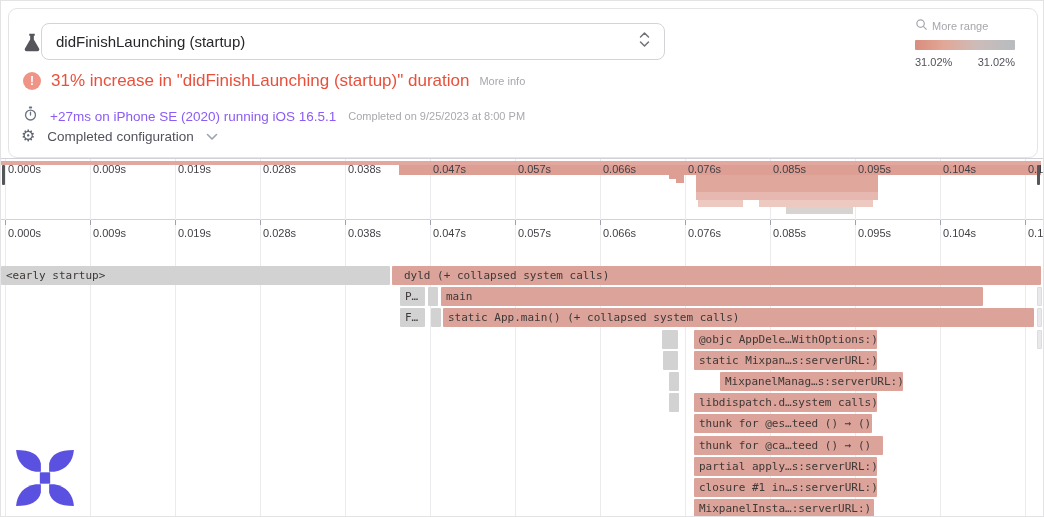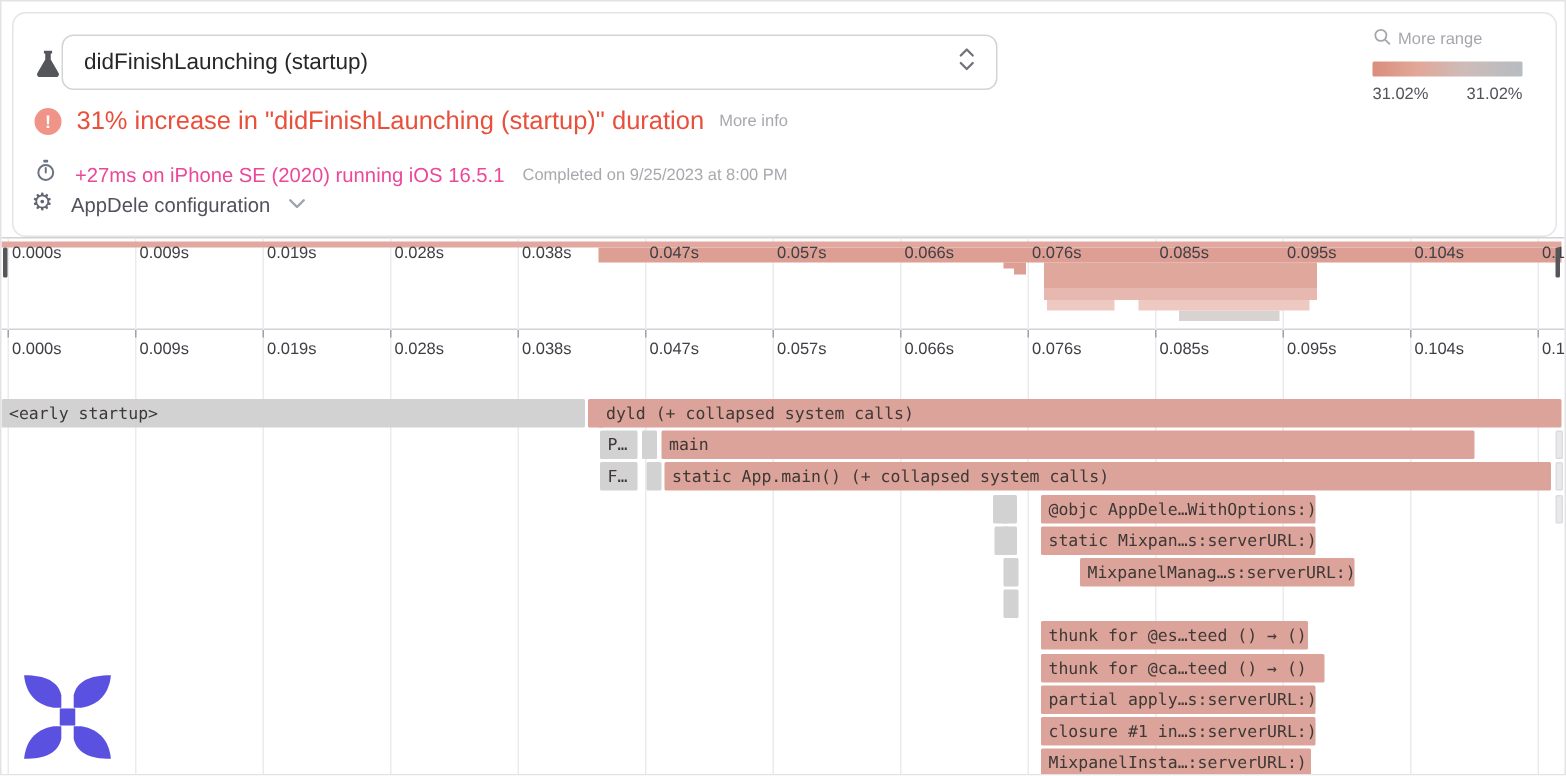--- a/index.html
+++ b/index.html
@@ -18,21 +18,21 @@
   .diffblock .t{display:flex;align-items:center;gap:4px;font-size:11px;color:#a6a6ad;}
   .diffbar{margin-top:7px;height:10px;width:100px;border-radius:1px;
            background:linear-gradient(90deg,#d98d7d 0%,#e2a696 28%,#cdbcb9 62%,#b6bcc0 100%);}
   .diffvals{display:flex;justify-content:space-between;margin-top:6px;font-size:11px;color:#52525b;}
   .alertrow{position:absolute;left:14px;top:62px;display:flex;align-items:center;gap:10px;}
   .badge{width:18px;height:18px;border-radius:50%;background:#ef9487;color:#fff;font-weight:bold;
          font-size:12px;display:flex;align-items:center;justify-content:center;}
   .alertmsg{font-size:17px;color:#e8503c;}
   .moreinfo{font-size:11px;color:#a7a7ad;cursor:pointer;}
   .sumrow{position:absolute;left:14px;top:97px;display:flex;align-items:center;gap:12px;}
-  .sumrow .dev{font-size:13.5px;color:#ec4899;}
+  .sumrow .dev{font-size:13.5px;color:#8b5cf6;}
   .sumrow .done{font-size:11px;color:#a8a8ae;}
   .advrow{position:absolute;left:12px;top:118px;display:flex;align-items:center;gap:12px;cursor:pointer;}
   .advrow .gear{font-size:16px;color:#5f6672;line-height:16px;}
   .advrow .lbl{font-size:13.5px;color:#52525b;}
 
   
   .hline{position:absolute;left:0;width:1042px;height:1px;background:#d2d2d6;}
   .gridlayer,.ticklayer,.minimap,.ruler,.flamelayer{position:absolute;left:0;}
   .gridline{position:absolute;top:0;width:1px;height:100%;background:#ebebee;}
   .tick-label{position:absolute;font-size:11px;color:#3f3f46;white-space:nowrap;}
@@ -101,21 +101,21 @@
             <circle cx="8" cy="9.6" r="5.3" stroke="#6b7280" stroke-width="1.4"></circle>
             <path d="M8 9.6V6.4" stroke="#6b7280" stroke-width="1.4" stroke-linecap="round"></path>
           </svg>
       </span>
       <span class="dev">+27ms on iPhone SE (2020) running iOS 16.5.1</span>
       <span class="done">Completed on 9/25/2023 at 8:00 PM</span>
     </div>
 
     <div class="advrow">
       <span class="gear">⚙</span>
-      <span class="lbl">AppDele configuration</span>
+      <span class="lbl">Completed configuration</span>
       <span>
         <svg width="12" height="8" viewBox="0 0 12 8" fill="none" stroke="#9ca3af" stroke-width="1.6" stroke-linecap="round" stroke-linejoin="round">
             <path d="M1.5 1.5L6 6l4.5-4.5"></path>
           </svg>
       </span>
     </div>
   </div>
 
   <div class="hline" style="top:157px"></div>
   <div class="hline" style="top:218px"></div>
@@ -213,20 +213,21 @@
       <div class="bar gray" style="left: 661px; top: 329px; width: 5px;"></div>
       <div class="bar gray" style="left: 667px; top: 329px; width: 4px;"></div>
       <div class="bar salmon" style="left: 693px; top: 329px; width: 183px;">@objc AppDele…WithOptions:)</div>
       <div class="bar sliver" style="left: 1036px; top: 329px; width: 5px;"></div>
       <div class="bar gray" style="left: 662px; top: 350px; width: 4px;"></div>
       <div class="bar gray" style="left: 667px; top: 350px; width: 3px;"></div>
       <div class="bar salmon" style="left: 693px; top: 350px; width: 183px;">static Mixpan…s:serverURL:)</div>
       <div class="bar gray" style="left: 668px; top: 371px; width: 2px;"></div>
       <div class="bar salmon" style="left: 693px; top: 371px; width: 183px; margin-left: 26px;">MixpanelManag…s:serverURL:)</div>
       <div class="bar gray" style="left: 668px; top: 392px; width: 3px;"></div>
+      <div class="bar salmon" style="left: 693px; top: 392px; width: 183px;">libdispatch.d…system calls)</div>
       <div class="bar salmon" style="left: 693px; top: 413px; width: 178px;">thunk for @es…teed () → ()</div>
       <div class="bar salmon" style="left: 693px; top: 435px; width: 189px;">thunk for @ca…teed () → ()</div>
       <div class="bar salmon" style="left: 693px; top: 456px; width: 183px;">partial apply…s:serverURL:)</div>
       <div class="bar salmon" style="left: 693px; top: 477px; width: 183px;">closure #1 in…s:serverURL:)</div>
       <div class="bar salmon" style="left: 693px; top: 498px; width: 180px;">MixpanelInsta…:serverURL:)</div>
     </div>
 
   <span class="logo">
     <svg width="62" height="58" viewBox="0 0 60 56">
       <g fill="#5b51e0">

